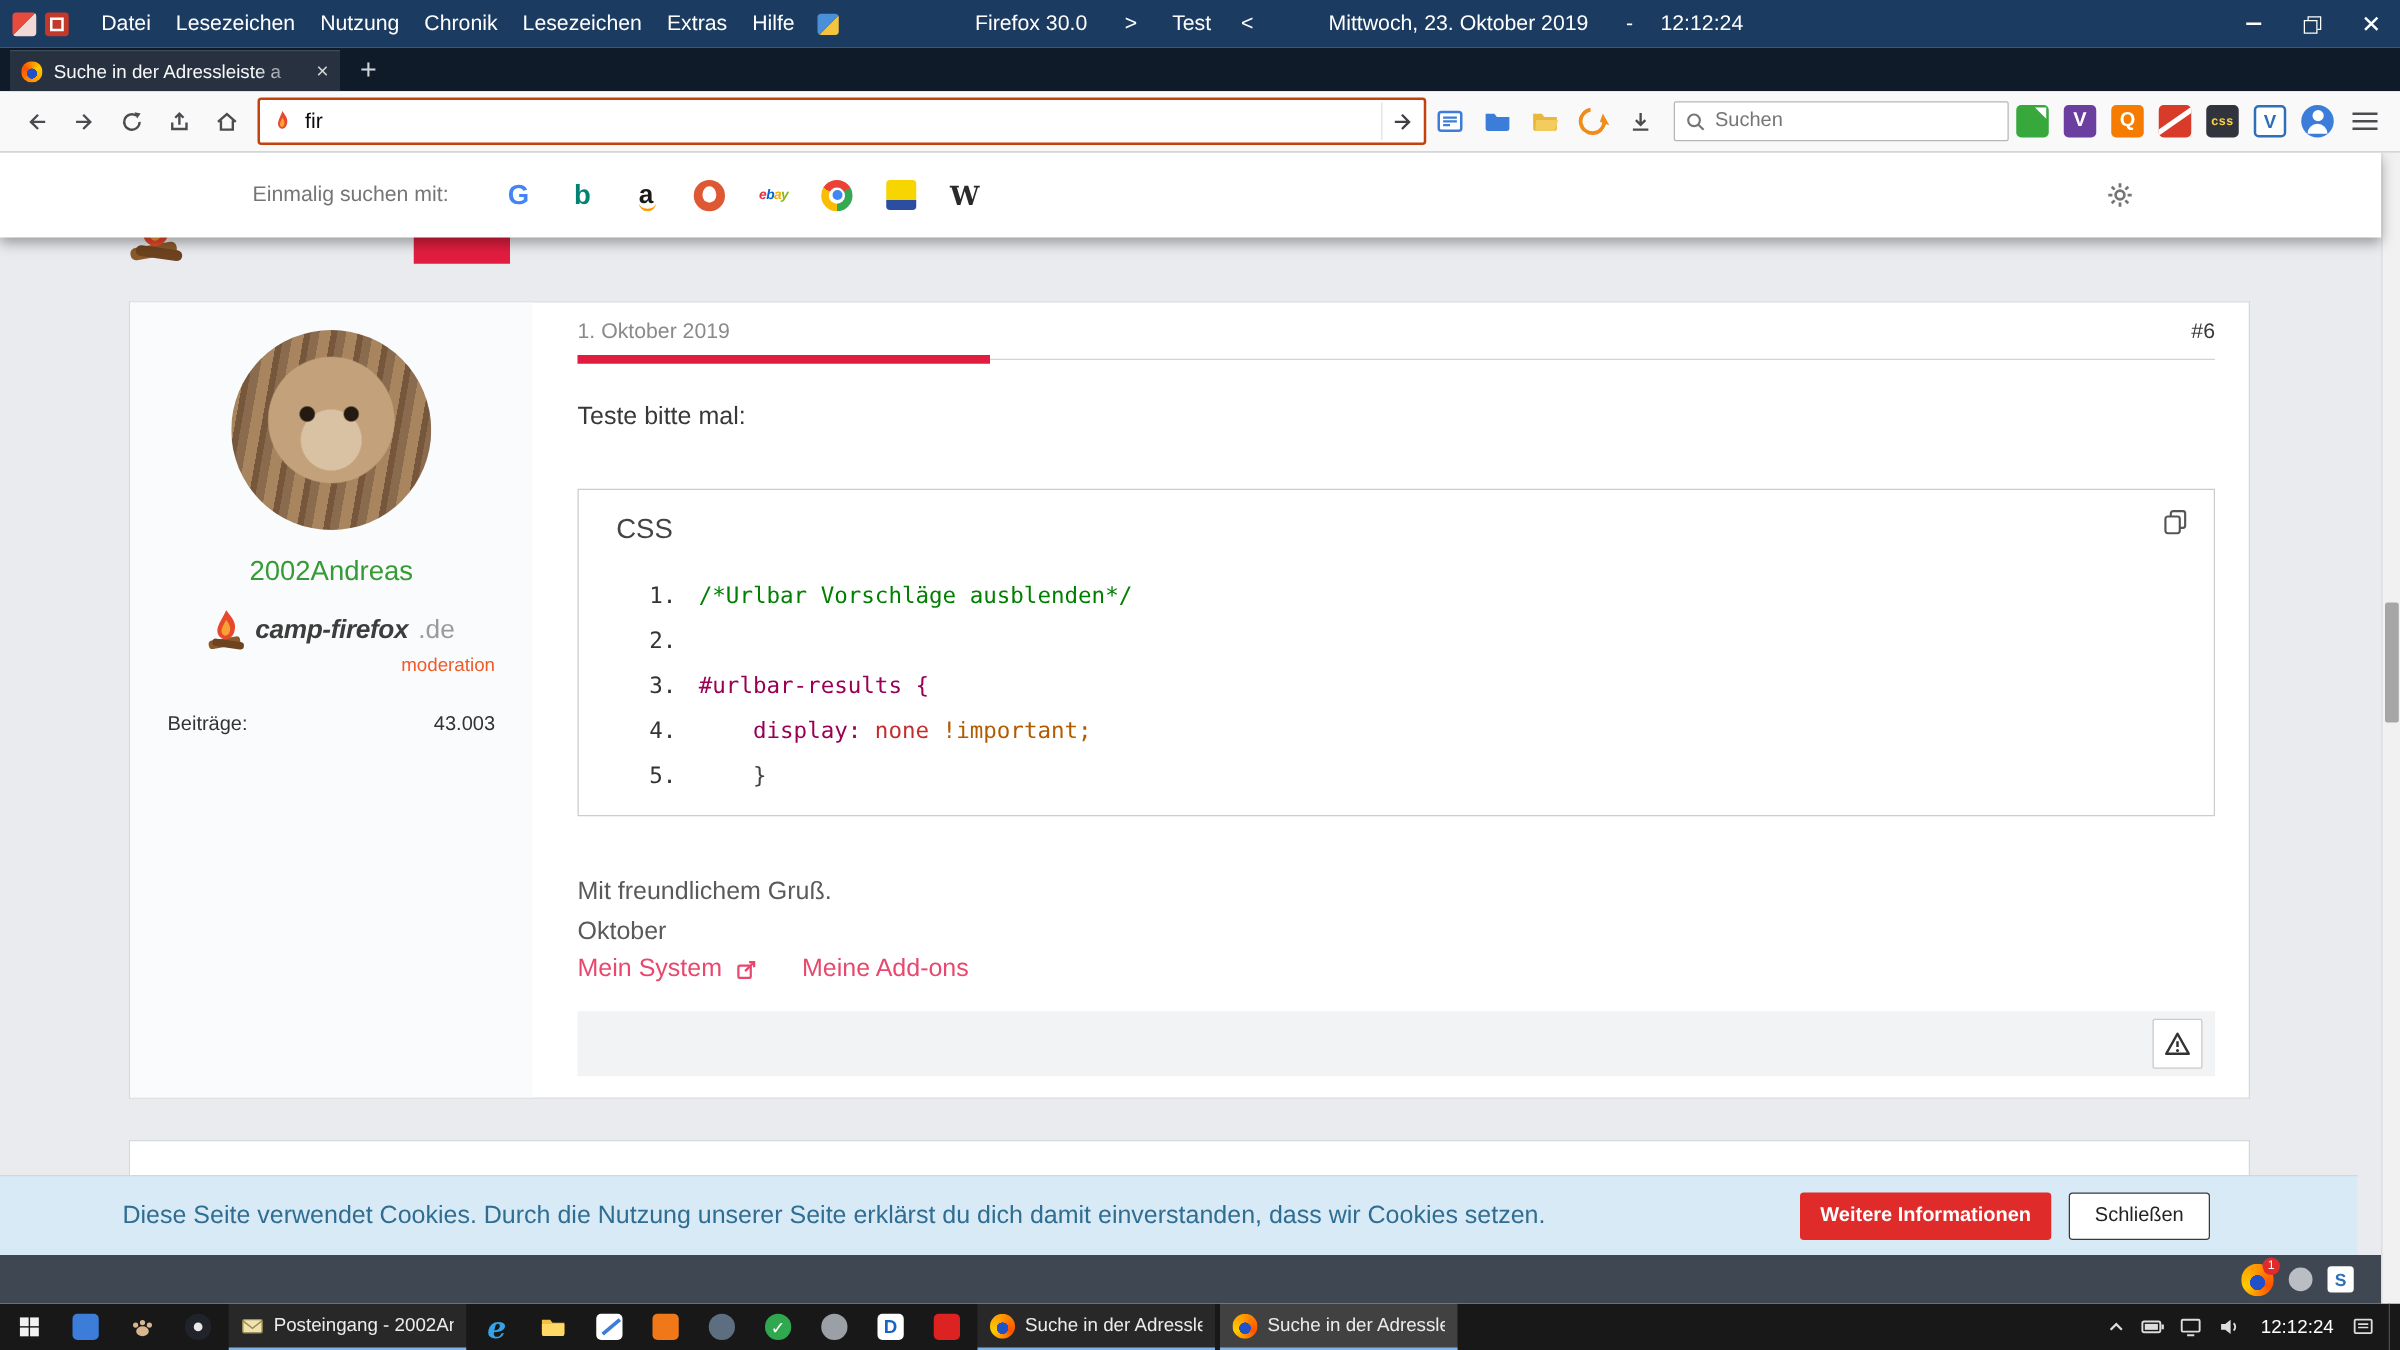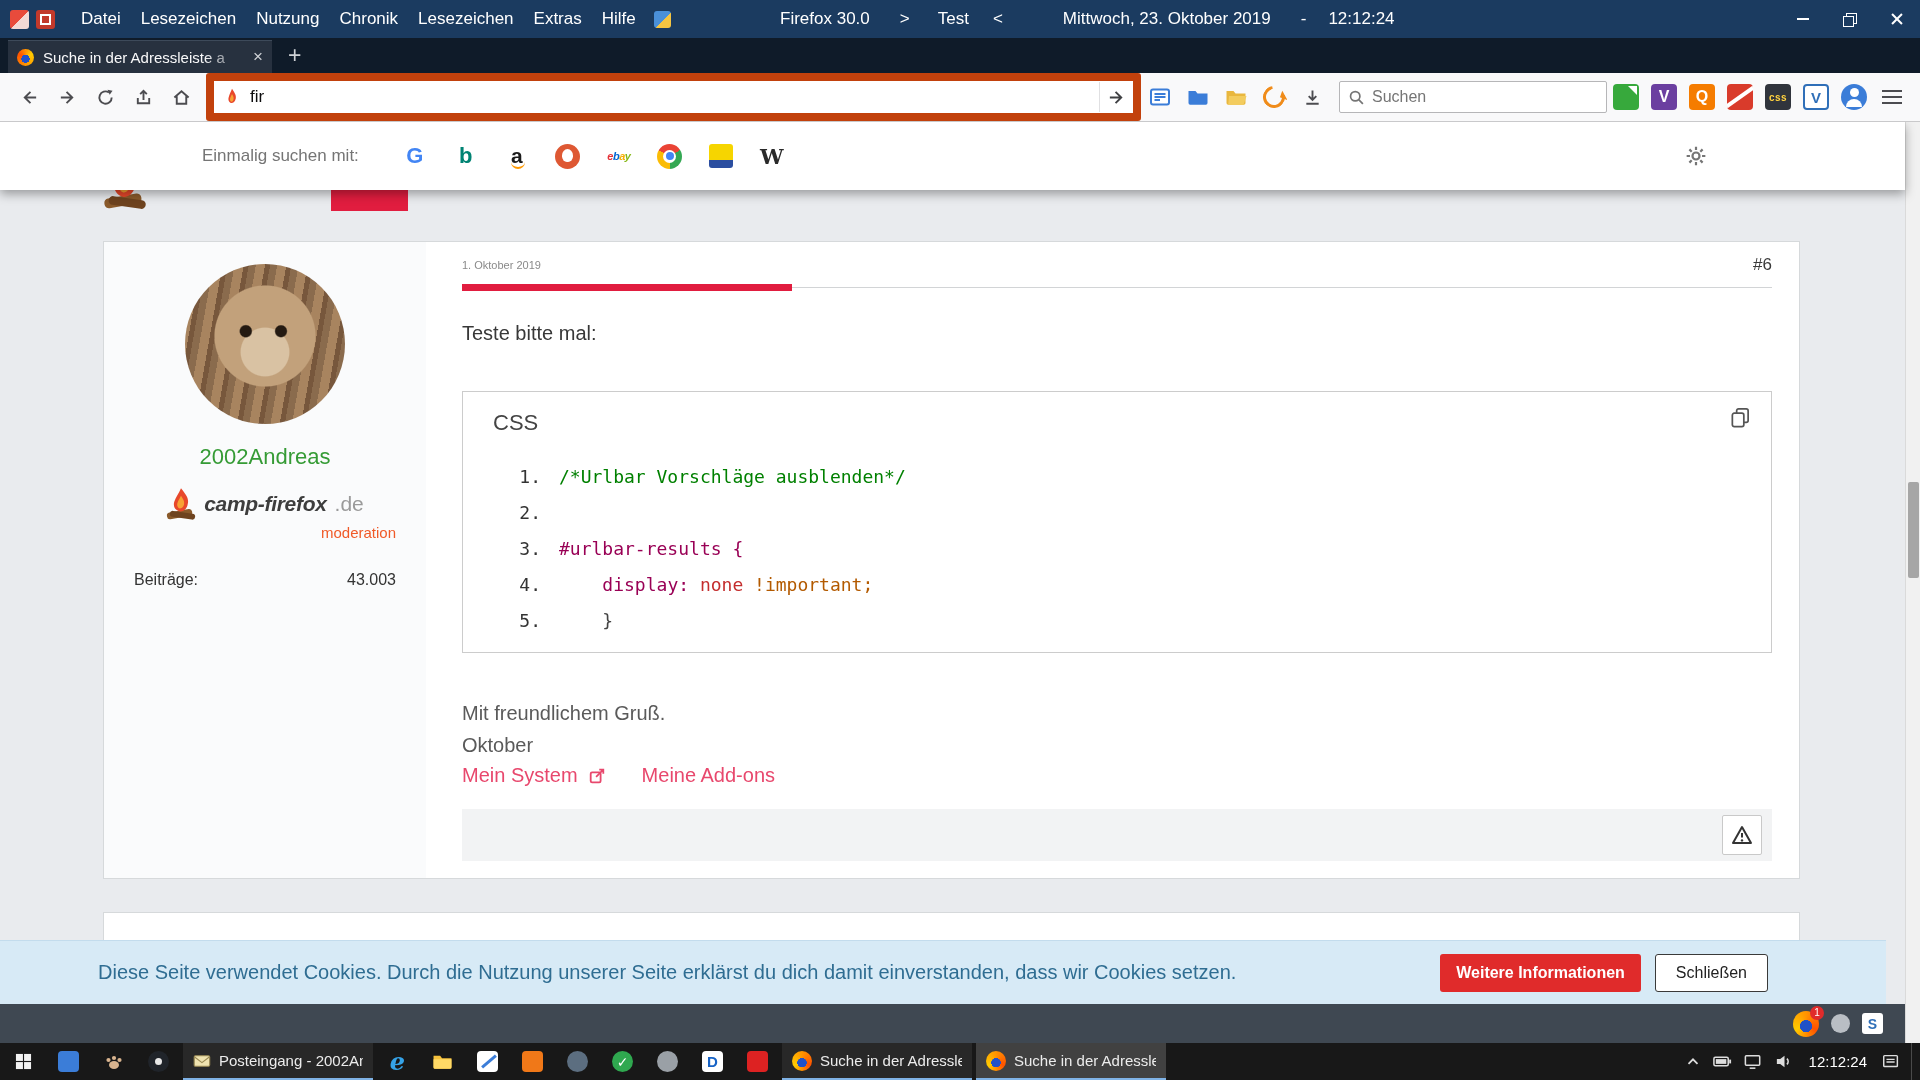--- a/index.html
+++ b/index.html
@@ -37,21 +37,21 @@
                 conic-gradient(from 180deg, #ff9400, #ff5200, #ffcb00, #ff9400); }
   .tab-title { margin-left:9px; flex:1; overflow:hidden; white-space:nowrap;
     -webkit-mask-image:linear-gradient(90deg,#000 78%,rgba(0,0,0,0)); mask-image:linear-gradient(90deg,#000 78%,rgba(0,0,0,0)); }
   .tab-close { color:#cfd2d6; font-size:17px; margin-left:4px; }
   .newtab { color:#cfd2d6; font-size:23px; margin-left:16px; align-self:center; }
 
   
   .navbar { position:absolute; left:0; top:73px; width:1920px; height:49px; background:#f9f9fa; border-bottom:1px solid #c9c9cb; display:flex; align-items:center; padding:0 10px; z-index:60; }
   .nav-btn { width:38px; height:36px; display:flex; align-items:center; justify-content:center; color:#4c4c50; flex:none; border-radius:3px; }
   .i18 { width:19px; height:19px; }
-  .urlbar { margin-left:6px; width:935px; height:48px; background:#fff; border:8px solid #c2410c; border-radius:3px; display:flex; align-items:center; padding-left:10px; flex:none; }
+  .urlbar { margin-left:6px; width:935px; height:38px; background:#fff; border:2px solid #c2410c; border-radius:3px; display:flex; align-items:center; padding-left:10px; flex:none; }
   .url-input { border:none; outline:none; flex:1; font-size:17px; color:#0c0c0d; margin-left:10px; font-family:"Liberation Sans",sans-serif; background:transparent; }
   .url-go { width:34px; height:30px; border-left:1px solid #e0e0e2; display:flex; align-items:center; justify-content:center; color:#3f4043; }
   .flame16 { width:16px; height:18px; flex:none; }
   .toolico { width:38px; height:36px; display:flex; align-items:center; justify-content:center; flex:none; }
   .searchbox { margin-left:8px; width:268px; height:32px; background:#fff; border:1px solid #b6b6b8; border-radius:2px; display:flex; align-items:center; padding:0 8px; flex:none; }
   .searchbox input { border:none; outline:none; flex:1; font-size:16px; color:#444; margin-left:7px; font-family:"Liberation Sans",sans-serif; }
   .badge { width:26px; height:26px; border-radius:4px; display:flex; align-items:center; justify-content:center; font-weight:bold; }
   .bg-green { background:#37a93c; position:relative; }
   .bg-green::after { content:""; position:absolute; right:2px; top:2px; border-style:solid; border-width:0 9px 9px 0; border-color:rgba(0,0,0,0) #fff rgba(0,0,0,0) rgba(0,0,0,0); }
   .bg-v1 { background:#6b3fa0; color:#fff; font-size:16px; }
@@ -110,21 +110,21 @@
   }
   .uname { margin-top:20px; font-size:22px; color:#359b35; }
   .brandrow { margin-top:16px; display:flex; align-items:center; gap:8px; }
   .brand-name { font-size:21px; font-weight:bold; color:#3d3d3d; letter-spacing:-.3px;font-style:italic; }
   .brand-tld { font-size:21px; color:#9a9a9a; }
   .role { width:100%; text-align:right; padding-right:30px; margin-top:2px; font-size:15px; color:#f05a28; }
   .stats { width:100%; margin-top:30px; padding:0 30px; display:flex; justify-content:space-between; font-size:16px; color:#333; }
 
   .content { flex:1; padding:10px 27px 0 36px; display:flex; flex-direction:column; }
   .post-head { display:flex; justify-content:space-between; align-items:center; height:26px; }
-  .post-date { font-size:11px; color:#8a8a8a; }
+  .post-date { font-size:17px; color:#8a8a8a; }
   .post-num { font-size:17px; color:#3a3a3a; }
   .sep { position:relative; height:8px; margin-top:6px; }
   .sep-line { position:absolute; left:0; right:0; top:3px; height:1px; background:#d2d4d6; }
   .sep-red { position:absolute; left:0; top:0; width:330px; height:7px; background:#e11d3f; }
   .intro { margin-top:30px; font-size:20px; color:#383838; }
   .codebox { margin-top:46px; border:1px solid #ccc; height:262px; position:relative; padding:18px 20px 0 30px; background:#fff; }
   .code-lang { font-size:22px; color:#444; }
   .copy-btn { position:absolute; right:20px; top:14px; color:#555; }
   .code-rows { margin-top:22px; font-family:"DejaVu Sans Mono", monospace; font-size:18px; }
   .crow { display:flex; height:36px; align-items:center; }

